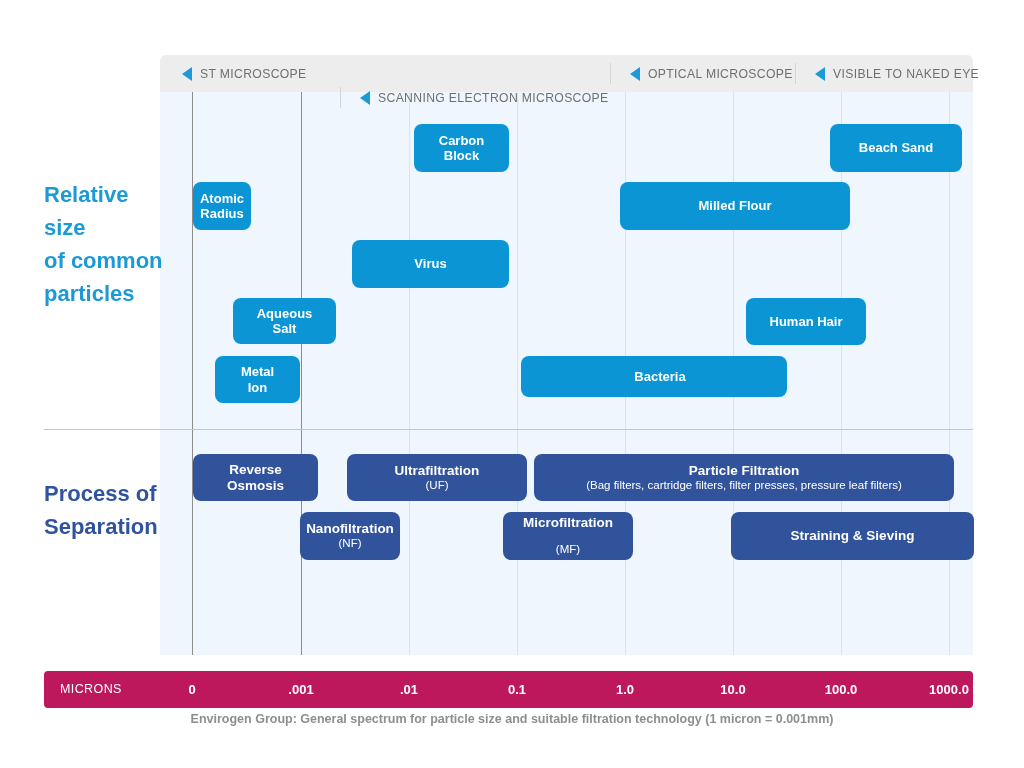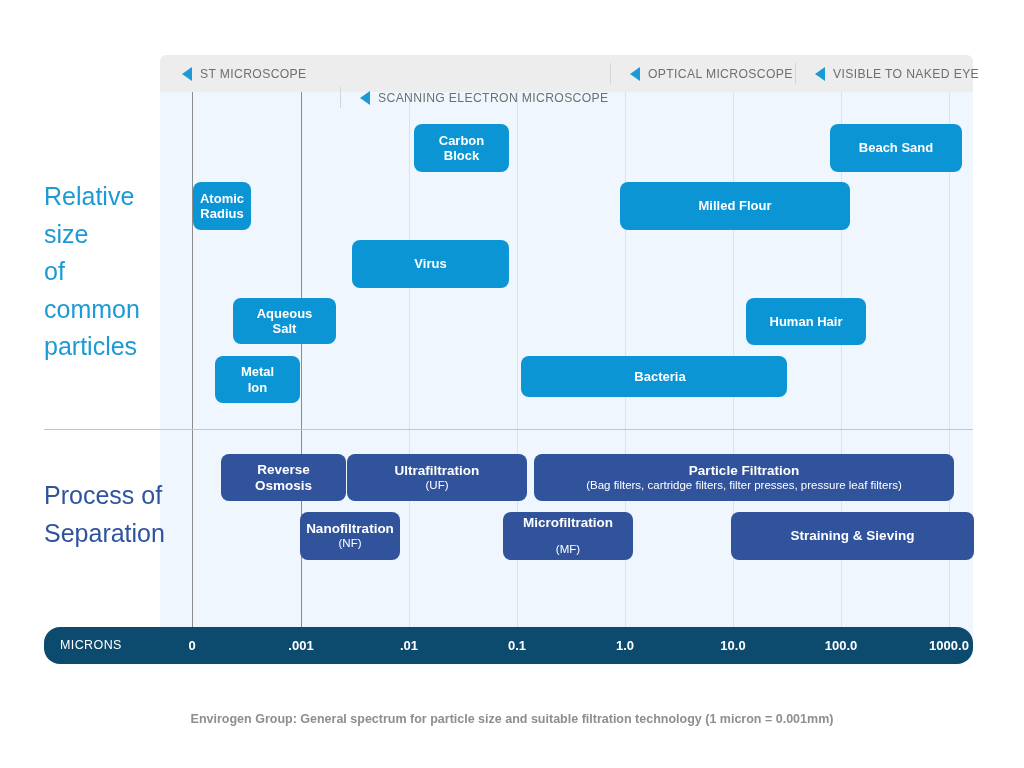--- a/index.html
+++ b/index.html
@@ -46,42 +46,42 @@
   }
 
   
   .section-divider{
     position:absolute;left:44px;top:429px;width:929px;height:1px;background:#bdc6d2;
   }
 
   
   .row-label{
     position:absolute;
-    font-size:25px;font-weight:normal;line-height:1.5;
+    font-size:22px;font-weight:bold;line-height:1.5;
   }
   #label-particles{left:44px;top:178px;width:120px;color:#1b9ad6;}
   #label-process{left:44px;top:477px;width:120px;color:#2f539e;}
 
   
   .box{
     position:absolute;border-radius:8px;
     display:flex;flex-direction:column;align-items:center;justify-content:center;
     color:#ffffff;text-align:center;box-sizing:border-box;padding:2px 8px;
   }
   .box .t1{font-size:13px;font-weight:bold;line-height:1.18;}
   .box .t2{font-size:12px;font-weight:normal;line-height:1.2;}
   .box.particle{background:#0b95d5;}
   .box.process{background:#31539c;}
   .box.process .t1{font-size:13.5px;}
   .box.small-sub .t2{font-size:11.5px;}
 
   
   .axis-bar{
-    position:absolute;left:44px;top:627px;width:929px;height:37px;
-    background:#0c4a6e;border-radius:16px;
+    position:absolute;left:44px;top:671px;width:929px;height:37px;
+    background:#be185d;border-radius:4px;
   }
   .axis-unit{
     position:absolute;left:16px;top:0;height:37px;line-height:37px;
     color:#fff;font-size:12.5px;letter-spacing:.4px;
   }
   .axis-tick{
     position:absolute;top:0;height:37px;line-height:37px;
     color:#fff;font-size:13px;font-weight:bold;
     transform:translateX(-50%);white-space:nowrap;
   }
@@ -172,21 +172,21 @@
 
   <div class="box particle" style="left:215px;top:356px;width:85px;height:47px;">
     <span class="t1">Metal</span>
     <span class="t1">Ion</span>
   </div>
 
   <div class="box particle" style="left:521px;top:356px;width:266px;height:41px;padding-left:20px;">
     <span class="t1">Bacteria</span>
   </div>
 
-  <div class="box process" style="left:193px;top:454px;width:125px;height:47px;margin-left:28px;">
+  <div class="box process" style="left:193px;top:454px;width:125px;height:47px;">
     <span class="t1">Reverse</span>
     <span class="t1">Osmosis</span>
   </div>
 
   <div class="box process small-sub" style="left:347px;top:454px;width:180px;height:47px;">
     <span class="t1">Ultrafiltration</span>
     <span class="t2">(UF)</span>
   </div>
 
   <div class="box process small-sub" style="left:534px;top:454px;width:420px;height:47px;">

